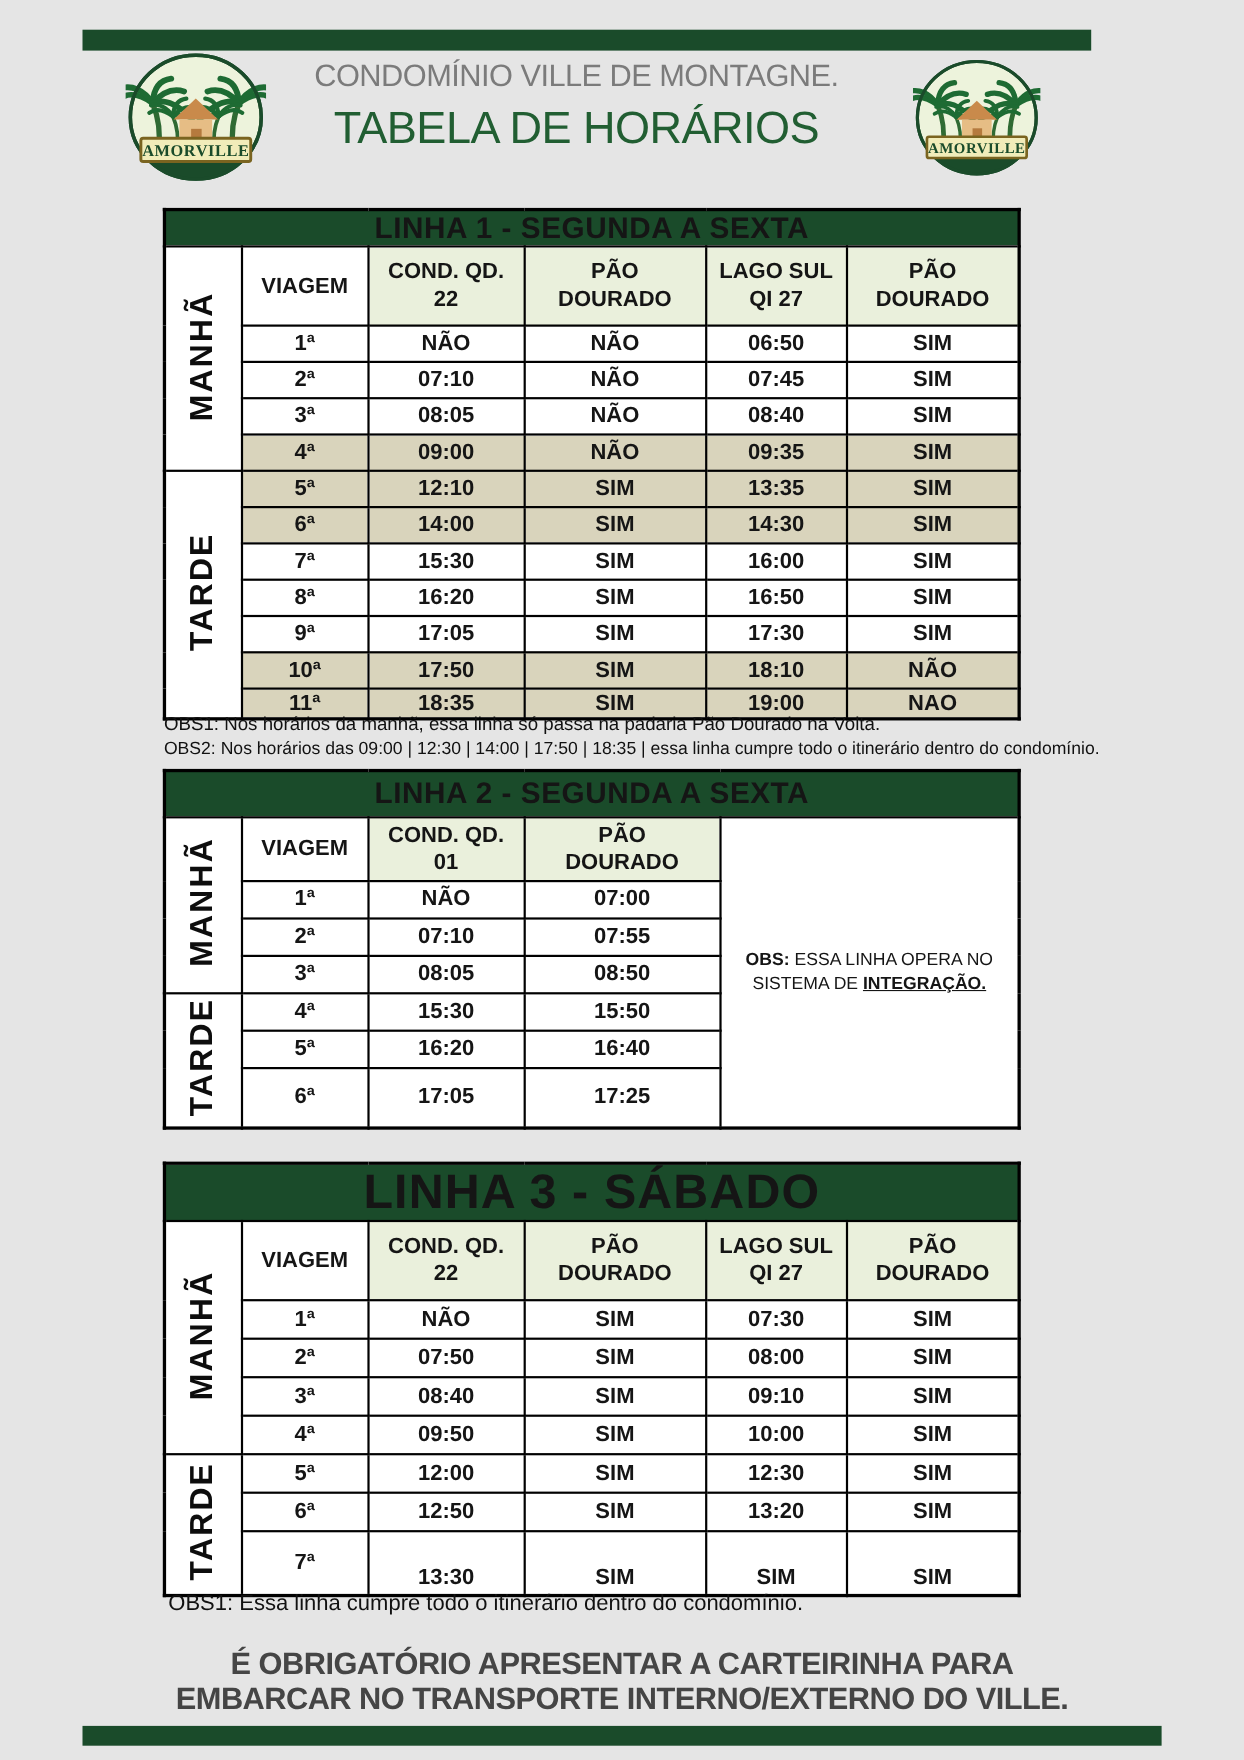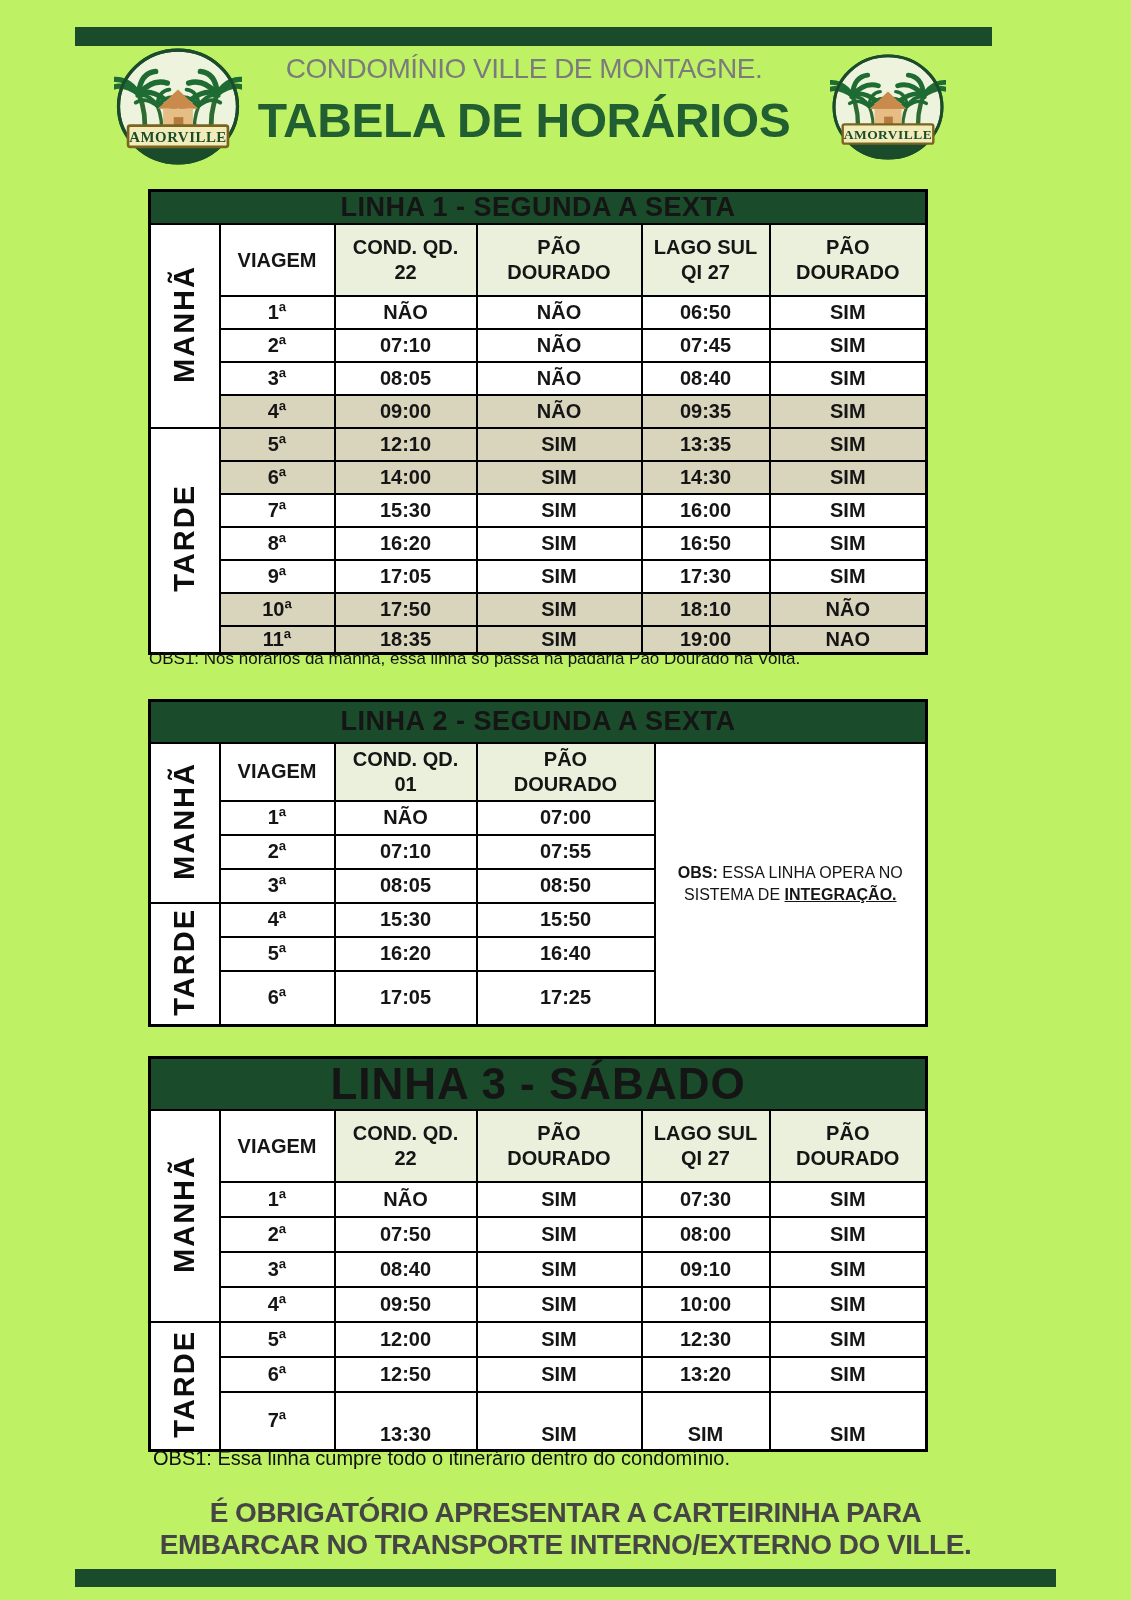--- a/index.html
+++ b/index.html
@@ -1,32 +1,32 @@
 <!DOCTYPE html>
 <html><head>
 <meta charset="utf-8">
 <style>
   html,body{margin:0;padding:0;background:#ffffff;}
   #page{
     position:relative;
     width:1131px;height:1600px;
-    background:#bef264;
+    background:#e5e5e5;
     font-family:"Liberation Sans","DejaVu Sans",sans-serif;
     overflow:hidden;
   }
   .greenbar{position:absolute;background:#1a4b2a;}
   #topbar{left:75px;top:27px;width:917px;height:19px;}
   #bottombar{left:75px;top:1569px;width:981px;height:18px;}
 
   
   #logo-left{position:absolute;left:114px;top:47px;width:128px;height:119px;}
   #logo-right{position:absolute;left:830px;top:53px;width:116px;height:108px;}
   #title-block{position:absolute;left:228px;top:54px;width:592px;text-align:center;color:#7b7b7b;}
   .tline{font-size:28px;letter-spacing:-0.5px;line-height:1.1;white-space:nowrap;}
-  #title-main{margin-top:8px;font-size:48px;font-weight:bold;color:#215e32;letter-spacing:-0.5px;white-space:nowrap;}
+  #title-main{margin-top:8px;font-size:41px;font-weight:normal;color:#215e32;letter-spacing:-0.5px;white-space:nowrap;}
 
   
   table.sched{border-collapse:collapse;table-layout:fixed;position:absolute;left:148px;width:777px;border:3px solid #000;background:#fff;}
   table.sched td{border:2px solid #000;text-align:center;vertical-align:middle;padding:0;color:#151515;overflow:hidden;}
   td.ttl{background:#1a4b2a;color:#ffffff;font-weight:bold;font-size:27px;letter-spacing:0.5px;}
   .l3 td.ttl{font-size:44px;letter-spacing:1px;}
   td.hdr{background:#eaf0dc;font-weight:bold;font-size:20px;line-height:1.25;white-space:pre-line;}
   td.hdr.whitebg{background:#ffffff;}
   td.dcell{font-weight:bold;font-size:20px;}
   tr.shade td.dcell{background:#d9d4bc;}
@@ -201,20 +201,21 @@
       <td class="dcell">11ª</td>
       <td class="dcell">18:35</td>
       <td class="dcell">SIM</td>
       <td class="dcell">19:00</td>
       <td class="dcell">NAO</td>
     </tr>
   </tbody>
     </table>
 
   <div id="l1-obs1" class="note">OBS1: Nos horários da manhã, essa linha só passa na padaria Pão Dourado na Volta.</div>
+  <div id="l1-obs2" class="note">OBS2: Nos horários das 09:00 | 12:30 | 14:00 | 17:50 | 18:35 | essa linha cumpre todo o itinerário dentro do condomínio.</div>
 
   <table class="sched l2" style="top:699px;">
     <colgroup>
         <col style="width:70px">
         <col style="width:115px">
         <col style="width:142px">
         <col style="width:178px">
         <col style="width:272px">
       </colgroup>
     <tbody>

